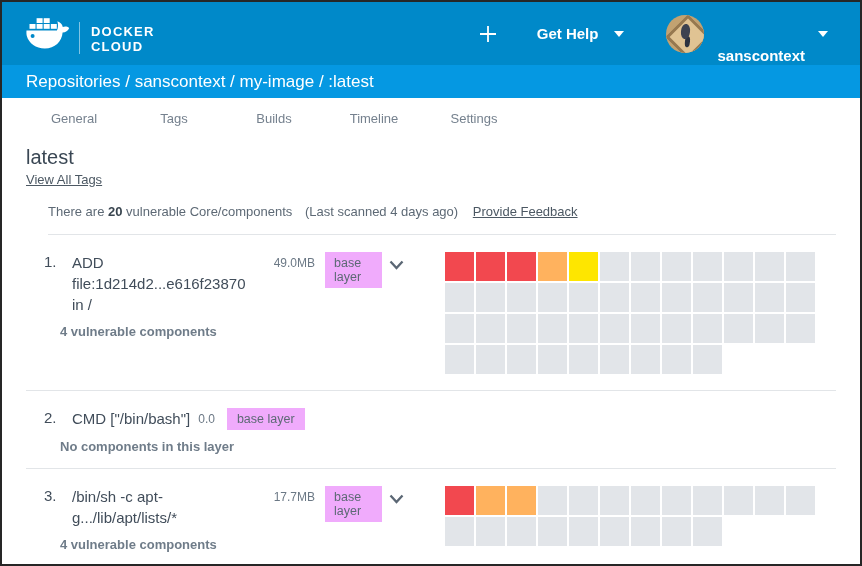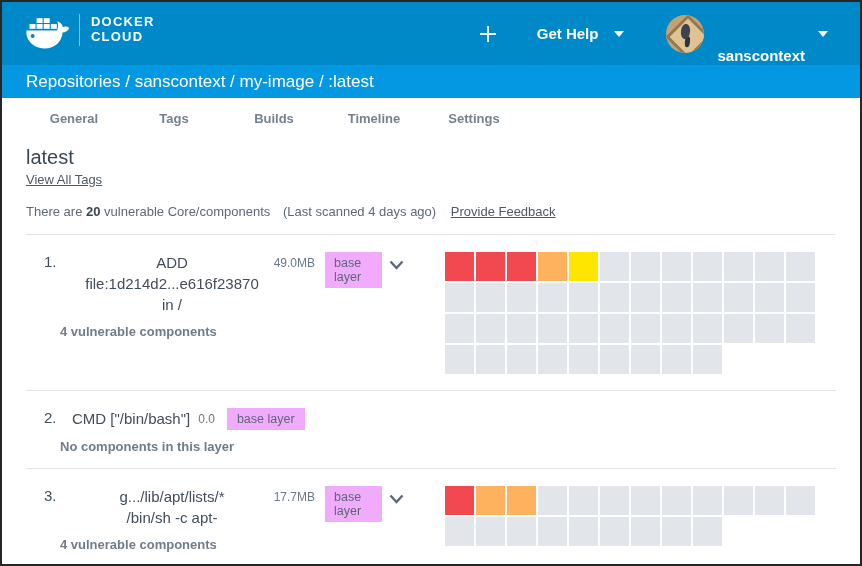--- a/index.html
+++ b/index.html
@@ -4,59 +4,59 @@
 <style>
   * { margin:0; padding:0; box-sizing:border-box; }
   body { background:#888; font-family:"Liberation Sans","DejaVu Sans",sans-serif; }
   .screen {
     width:862px; height:566px; background:#fff; overflow:hidden;
     border:2px solid #262626; position:relative;
   }
 
   
   .topbar { height:63px; display:flex; align-items:center; padding:0 32px 0 22px; }
-  .brand { display:flex; align-items:flex-start; }
+  .brand { display:flex; align-items:flex-end; }
   .whale-icon { display:block; }
   .brand-sep { width:1px; height:32px; background:rgba(255,255,255,.5); margin:0 11px 0 9px; }
   .brand-text { color:#fff; font-size:13px; font-weight:bold; letter-spacing:1.2px; line-height:15px; }
   .topbar-right { margin-left:auto; display:flex; align-items:center; }
   .plus-btn { margin-right:40px; cursor:pointer; display:flex; align-items:center; }
   .gethelp { color:#fff; font-size:15px; font-weight:bold; cursor:pointer; display:flex; align-items:center; }
   .caret { width:0; height:0; border-left:5px solid transparent; border-right:5px solid transparent; border-top:6px solid #fff; margin-left:16px; }
   .avatar { width:38px; height:38px; border-radius:50%; margin-left:42px; position:relative; overflow:hidden; background:#c2a271; cursor:pointer; flex-shrink:0; }
   .avatar::before { content:""; position:absolute; width:26px; height:26px; left:6px; top:6px; transform:rotate(45deg); background:#e0c393; border:3px solid #96784f; }
   .avatar::after { content:""; position:absolute; width:9px; height:15px; left:15px; top:9px; background:#3d4250; border-radius:46%; transform:rotate(6deg); box-shadow:3px 10px 0 -2px #2d3340; }
   .username { color:#fff; font-size:15px; font-weight:bold; margin-left:13px; cursor:pointer;margin-top:44px; }
   .user-caret { margin-left:13px; }
 
   
   .breadcrumb-bar { height:33px; display:flex; align-items:center; padding-left:24px; }
   .breadcrumb { color:#fff; font-size:17px; }
 
   
   .tabs { display:flex; padding:13px 0 9px 22px; background:#fff; }
-  .tab { width:100px; text-align:center; font-size:13px; font-weight:bold; color:#75818e; cursor:pointer; }
+  .tab { width:100px; text-align:center; font-size:13px; font-weight:normal; color:#75818e; cursor:pointer; }
 
   
   .content { padding:0 24px; }
   .tag-title { font-size:20px; font-weight:400; color:#3a4754; margin-top:11px; }
   .view-all { font-size:13px; color:#4c5863; text-decoration:underline; cursor:pointer; display:inline-block; margin-top:3px; }
 
-  .summary { margin-top:16px; font-size:13px; color:#5d6975; padding-bottom:15px; border-bottom:1px solid #e2e5e8; }
+  .summary { margin-top:16px; font-size:13px; color:#5d6975; padding-bottom:15px; border-bottom:1px solid #e2e5e8;margin-left:22px; }
   .summary b { color:#39454f; }
   .scanned { margin-left:9px; }
   .feedback-link { margin-left:11px; color:#4c5863; text-decoration:underline; cursor:pointer; }
 
   
   .layer { display:flex; align-items:flex-start; padding:17px 0 14px 18px; border-bottom:1px solid #e2e5e8; }
   .layer:last-child { border-bottom:none; }
   .layer-leftcol { width:360px; flex-shrink:0; }
   .layer-head { display:flex; align-items:flex-start; }
   .layer-num { width:28px; font-size:15px; color:#414d5a; flex-shrink:0; padding-top:1px; }
-  .layer-cmd { font-size:15px; color:#414d5a; line-height:21px;text-align:center; }
+  .layer-cmd { font-size:15px; color:#414d5a; line-height:21px; }
   .layer--stacked .layer-cmd { width:200px; flex-shrink:0; }
   .layer-size { font-size:12px; color:#6b7885; padding-top:4px; white-space:nowrap; }
   .layer--stacked .layer-size { margin-left:auto; margin-right:10px; }
   .layer--inline .layer-size { margin-left:8px; }
   .badge { background:#f0abfc; color:#5d6975; font-size:12.5px; line-height:14px; }
   .layer--stacked .badge { width:57px; padding:4px 9px; flex-shrink:0; }
   .layer--inline .badge { white-space:nowrap; padding:4px 10px; margin-left:12px; }
   .chevron { margin-left:7px; padding-top:4px; cursor:pointer; flex-shrink:0; }
   .layer-note { font-size:13px; color:#6f7c89; margin-left:16px; margin-top:9px;font-weight:bold; }
 
@@ -214,22 +214,22 @@
               <span class="badge">base layer</span>
             </div>
             <div class="layer-note">No components in this layer</div>
           </div>
         </div>
         <div class="layer layer--stacked">
           <div class="layer-leftcol">
             <div class="layer-head">
               <span class="layer-num">3.</span>
               <div class="layer-cmd">
+                <div>/bin/sh -c apt-</div>
                 <div>g.../lib/apt/lists/*</div>
-                <div>/bin/sh -c apt-</div>
               </div>
               <span class="layer-size">17.7MB</span>
               <span class="badge">base layer</span>
               <span class="chevron"><svg width="15" height="10" viewBox="0 0 15 10">
                   <polyline points="1.5,1.5 7.5,8 13.5,1.5" fill="none" stroke="#5b6774" stroke-width="2.3"></polyline>
                 </svg></span>
             </div>
             <div class="layer-note">4 vulnerable components</div>
           </div>
           <div class="vuln-grid">

